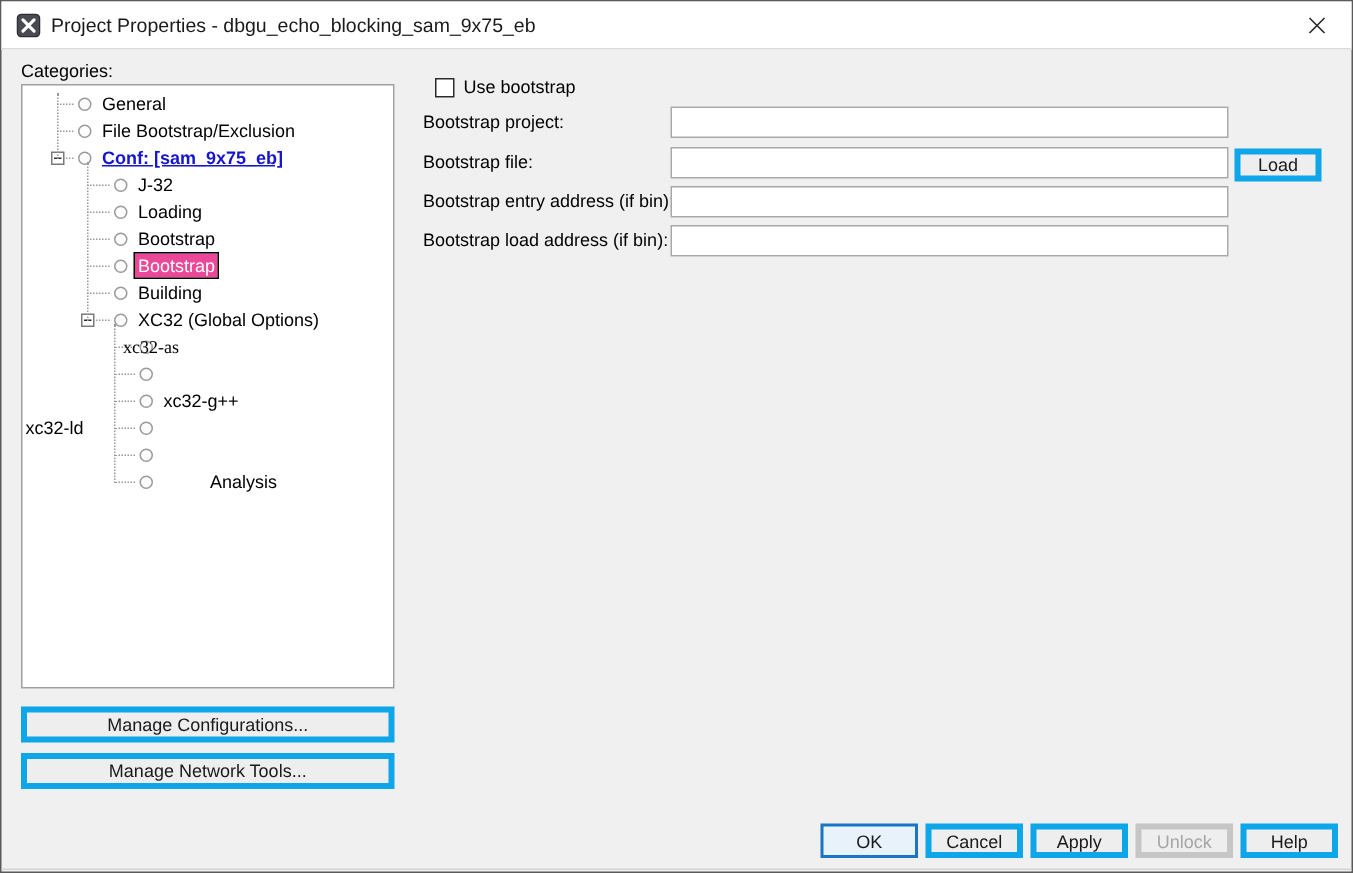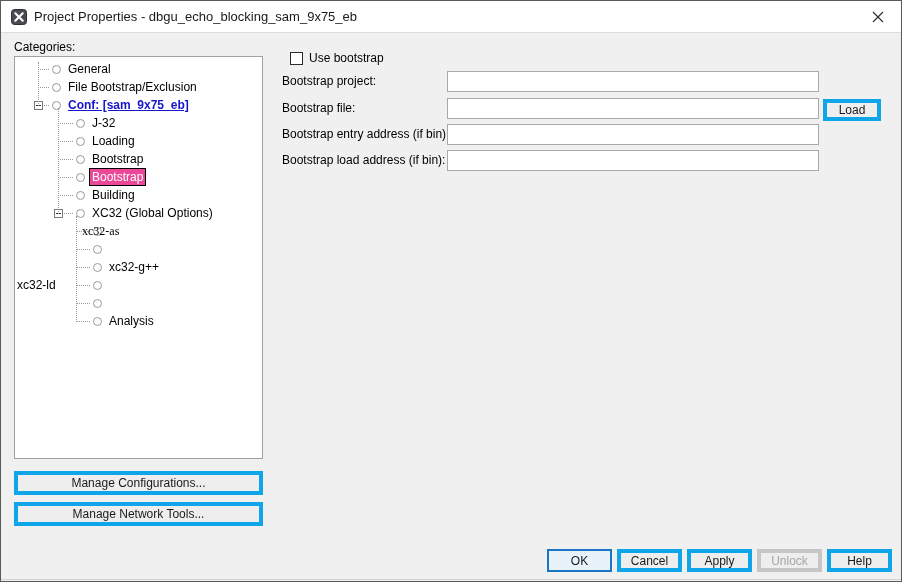--- a/index.html
+++ b/index.html
@@ -332,21 +332,21 @@
         </div>
         <div class="dot-h" style="left: 61px; top: 228px; width: 14px;"></div>
         <div class="node-circle" style="left: 78px; top: 224px;"></div>
         <div class="tree-row" style="top: 219px;">
           <span class="tree-label" style="">xc32-ld</span>
         </div>
         <div class="dot-h" style="left: 61px; top: 246px; width: 14px;"></div>
         <div class="node-circle" style="left: 78px; top: 242px;"></div>
         <div class="dot-h" style="left: 61px; top: 264px; width: 14px;"></div>
         <div class="node-circle" style="left: 78px; top: 260px;"></div>
-        <div class="tree-row" style="top: 255px;">
+        <div class="tree-row" style="top: 255px; padding-left: 31px;">
           <span class="tree-label" style="margin-left: 92px;">Analysis</span>
         </div>
         <div class="dot-v" style="left: 23px; top: 5px; height: 44px;"></div>
         <div class="dot-v" style="left: 43px; top: 51px; height: 106px;"></div>
         <div class="dot-v" style="left: 61px; top: 159px; height: 106px;"></div>
       </div>
   </div>
 
   <button class="btn manage-cfg">Manage Configurations...</button>
   <button class="btn manage-net">Manage Network Tools...</button>

